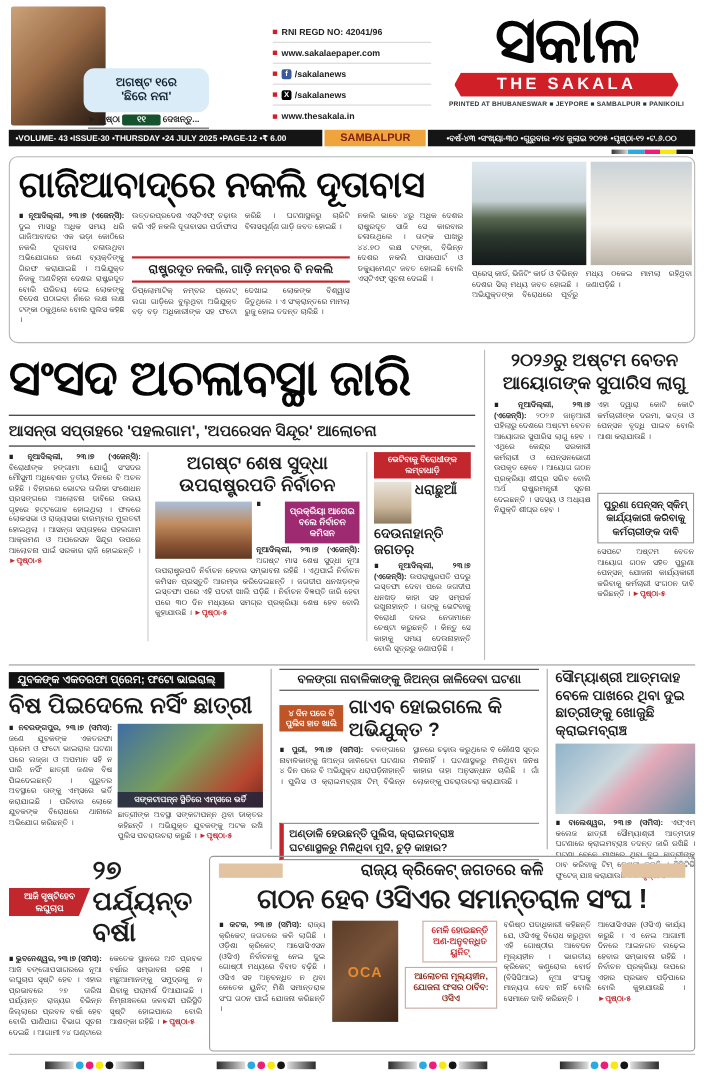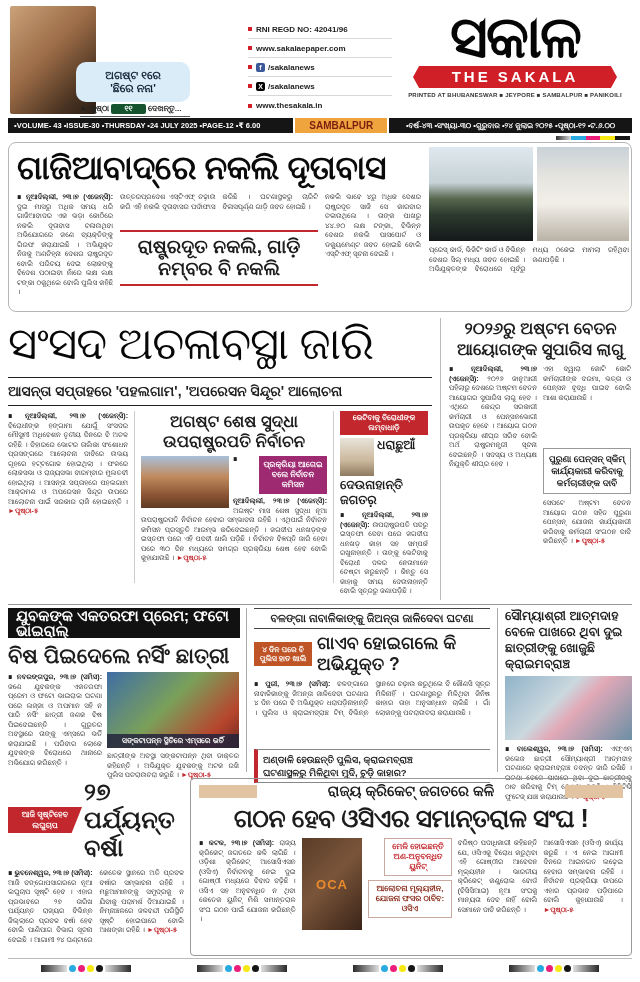--- a/index.html
+++ b/index.html
@@ -51,33 +51,33 @@
   
   .lead-box { position:absolute; left:8px; top:142px; width:624px; height:170px;
     border:1px solid #b5b5b5; border-radius:8px; padding:4px 8px; display:flex; gap:8px; background:#fff; }
   .lead-left { width:404px; }
   .lead-head { font-size:33px; line-height:42px; font-weight:800; color:#0a0a0a; letter-spacing:-.5px; }
   .lead-cols { display:flex; gap:7px; height:112px; margin-top:3px; }
   .lc { width:96px; }
   .lead-mid { width:198px; display:flex; flex-direction:column; }
   .lm-top { height:38px; }
   .lead-sub { border-top:2px solid #c1272d; border-bottom:2px solid #c1272d;
-    font-size:19px; font-weight:800; text-align:center; padding:4px 0; margin:18px 0; }
+    font-size:11px; font-weight:800; text-align:center; padding:4px 0; margin:3px 0; }
   .lm-bot { flex:1; }
   .lead-right { flex:1; display:flex; flex-direction:column; }
   .lead-photos { display:flex; gap:4px; }
   .ph-building { width:104px; height:94px;
     background:linear-gradient(180deg,#dfe8ee 0%,#c6d2d6 38%,#57684f 55%,#2c3a2e 72%,#14181a 100%); }
   .ph-man { width:92px; height:94px;
     background:linear-gradient(180deg,#c9d2d8 0%,#e8e6e0 35%,#f2efe9 60%,#b9b2a6 100%); }
   .lr-text { margin-top:4px; height:62px; }
   
   .parl { position:absolute; left:8px; top:316px; width:624px; height:284px; }
   .parl-left { position:absolute; left:0; top:0; width:424px; height:284px; }
-  .parl-head { font-size:45px; line-height:56px; font-weight:400; letter-spacing:-1px; color:#070707; }
+  .parl-head { font-size:45px; line-height:56px; font-weight:700; letter-spacing:-1px; color:#070707; }
   .parl-sub { margin-top:5px; border-top:1.5px solid #222; border-bottom:1.5px solid #222;
     font-size:14px; font-weight:800; padding:5px 0; }
   .parl-cols { margin-top:5px; display:flex; gap:6px; height:172px; }
   .pc1 { width:120px; }
   .vpbox { width:200px; border-left:1px solid #ccc; border-right:1px solid #ccc; padding:0 6px; }
   .vp-head { font-size:16.5px; line-height:20px; font-weight:800; text-align:center; margin-bottom:3px; }
   .vp-photo { float:left; width:88px; height:52px; margin:2px 4px 2px 0;
     background:linear-gradient(180deg,#a9c0da 0%,#c08a5d 40%,#8a5434 75%,#5f3a22 100%); }
   .vp-note { float:right; width:68px; margin:2px 0 2px 4px; background:#9e2a72; color:#fff;
     font-size:8px; font-weight:bold; text-align:center; padding:4px 3px; line-height:10px; }
@@ -95,21 +95,21 @@
   .payA,.payB { width:88px; }
   .payA { height:238px; }
   .pb-top { height:80px; }
   .pension-box { border:1px solid #999; padding:4px 3px; margin:4px 0; font-size:9px; line-height:12px;
     font-weight:800; text-align:center; }
   .pb-bot { height:118px; }
   
   .row3 { position:absolute; left:8px; top:604px; width:624px; height:168px;
     border-top:1px solid #999; padding-top:3px; display:flex; }
   .r3a { width:238px; padding-right:6px; }
-  .r3a-strip { display:inline-block; background:#111; color:#fff; font-size:15px; font-weight:bold;
+  .r3a-strip { display:inline-block; background:#111; color:#fff; font-size:10px; font-weight:bold;
     line-height:15px; padding:0 8px; }
   .r3a-head { font-size:21px; line-height:26px; font-weight:800; margin:3px 0; }
   .r3a-flex { display:flex; gap:5px; }
   .r3a-c1 { width:94px; height:116px; }
   .r3a-right { width:132px; }
   .r3a-photo { position:relative; width:132px; height:76px;
     background:linear-gradient(135deg,#3f6ea5 0%,#7aa05a 45%,#b7452e 80%,#6e2a1e 100%); }
   .r3a-cap { position:absolute; left:0; right:0; bottom:0; background:rgba(35,35,60,.85); color:#fff;
     font-size:7.5px; font-weight:bold; text-align:center; padding:2px 0; }
   .r3a-under { margin-top:3px; height:38px; }

